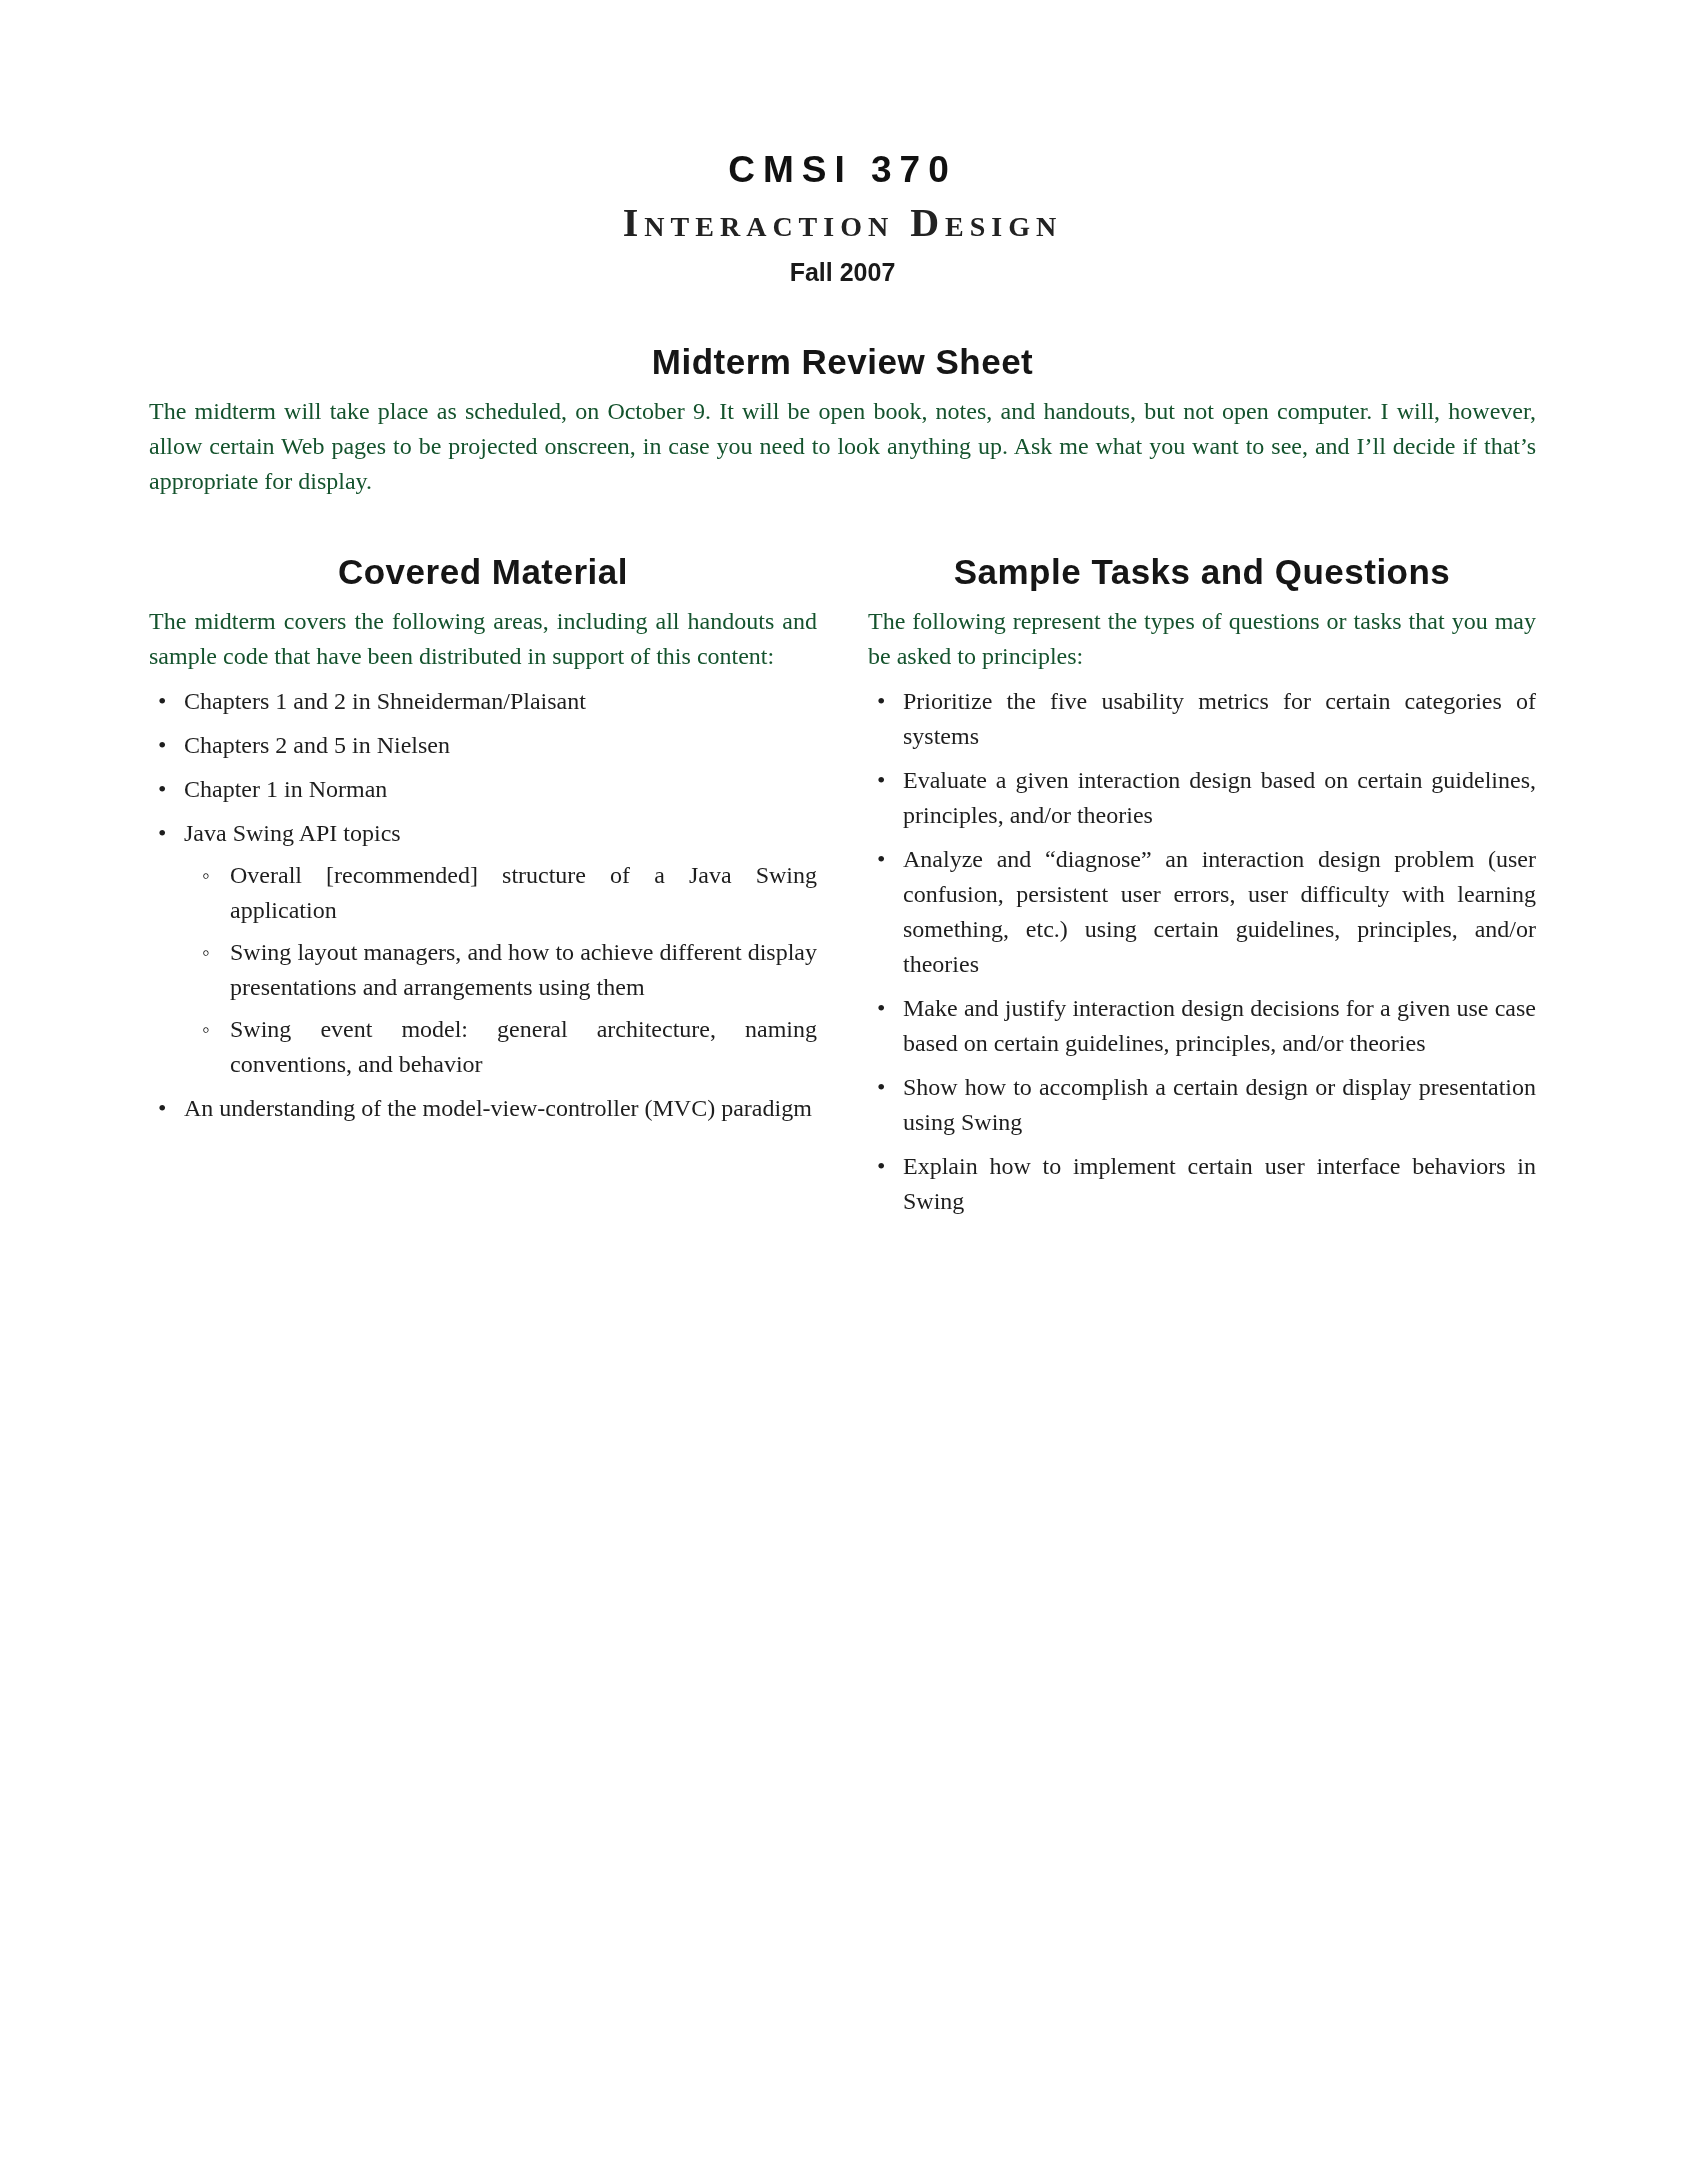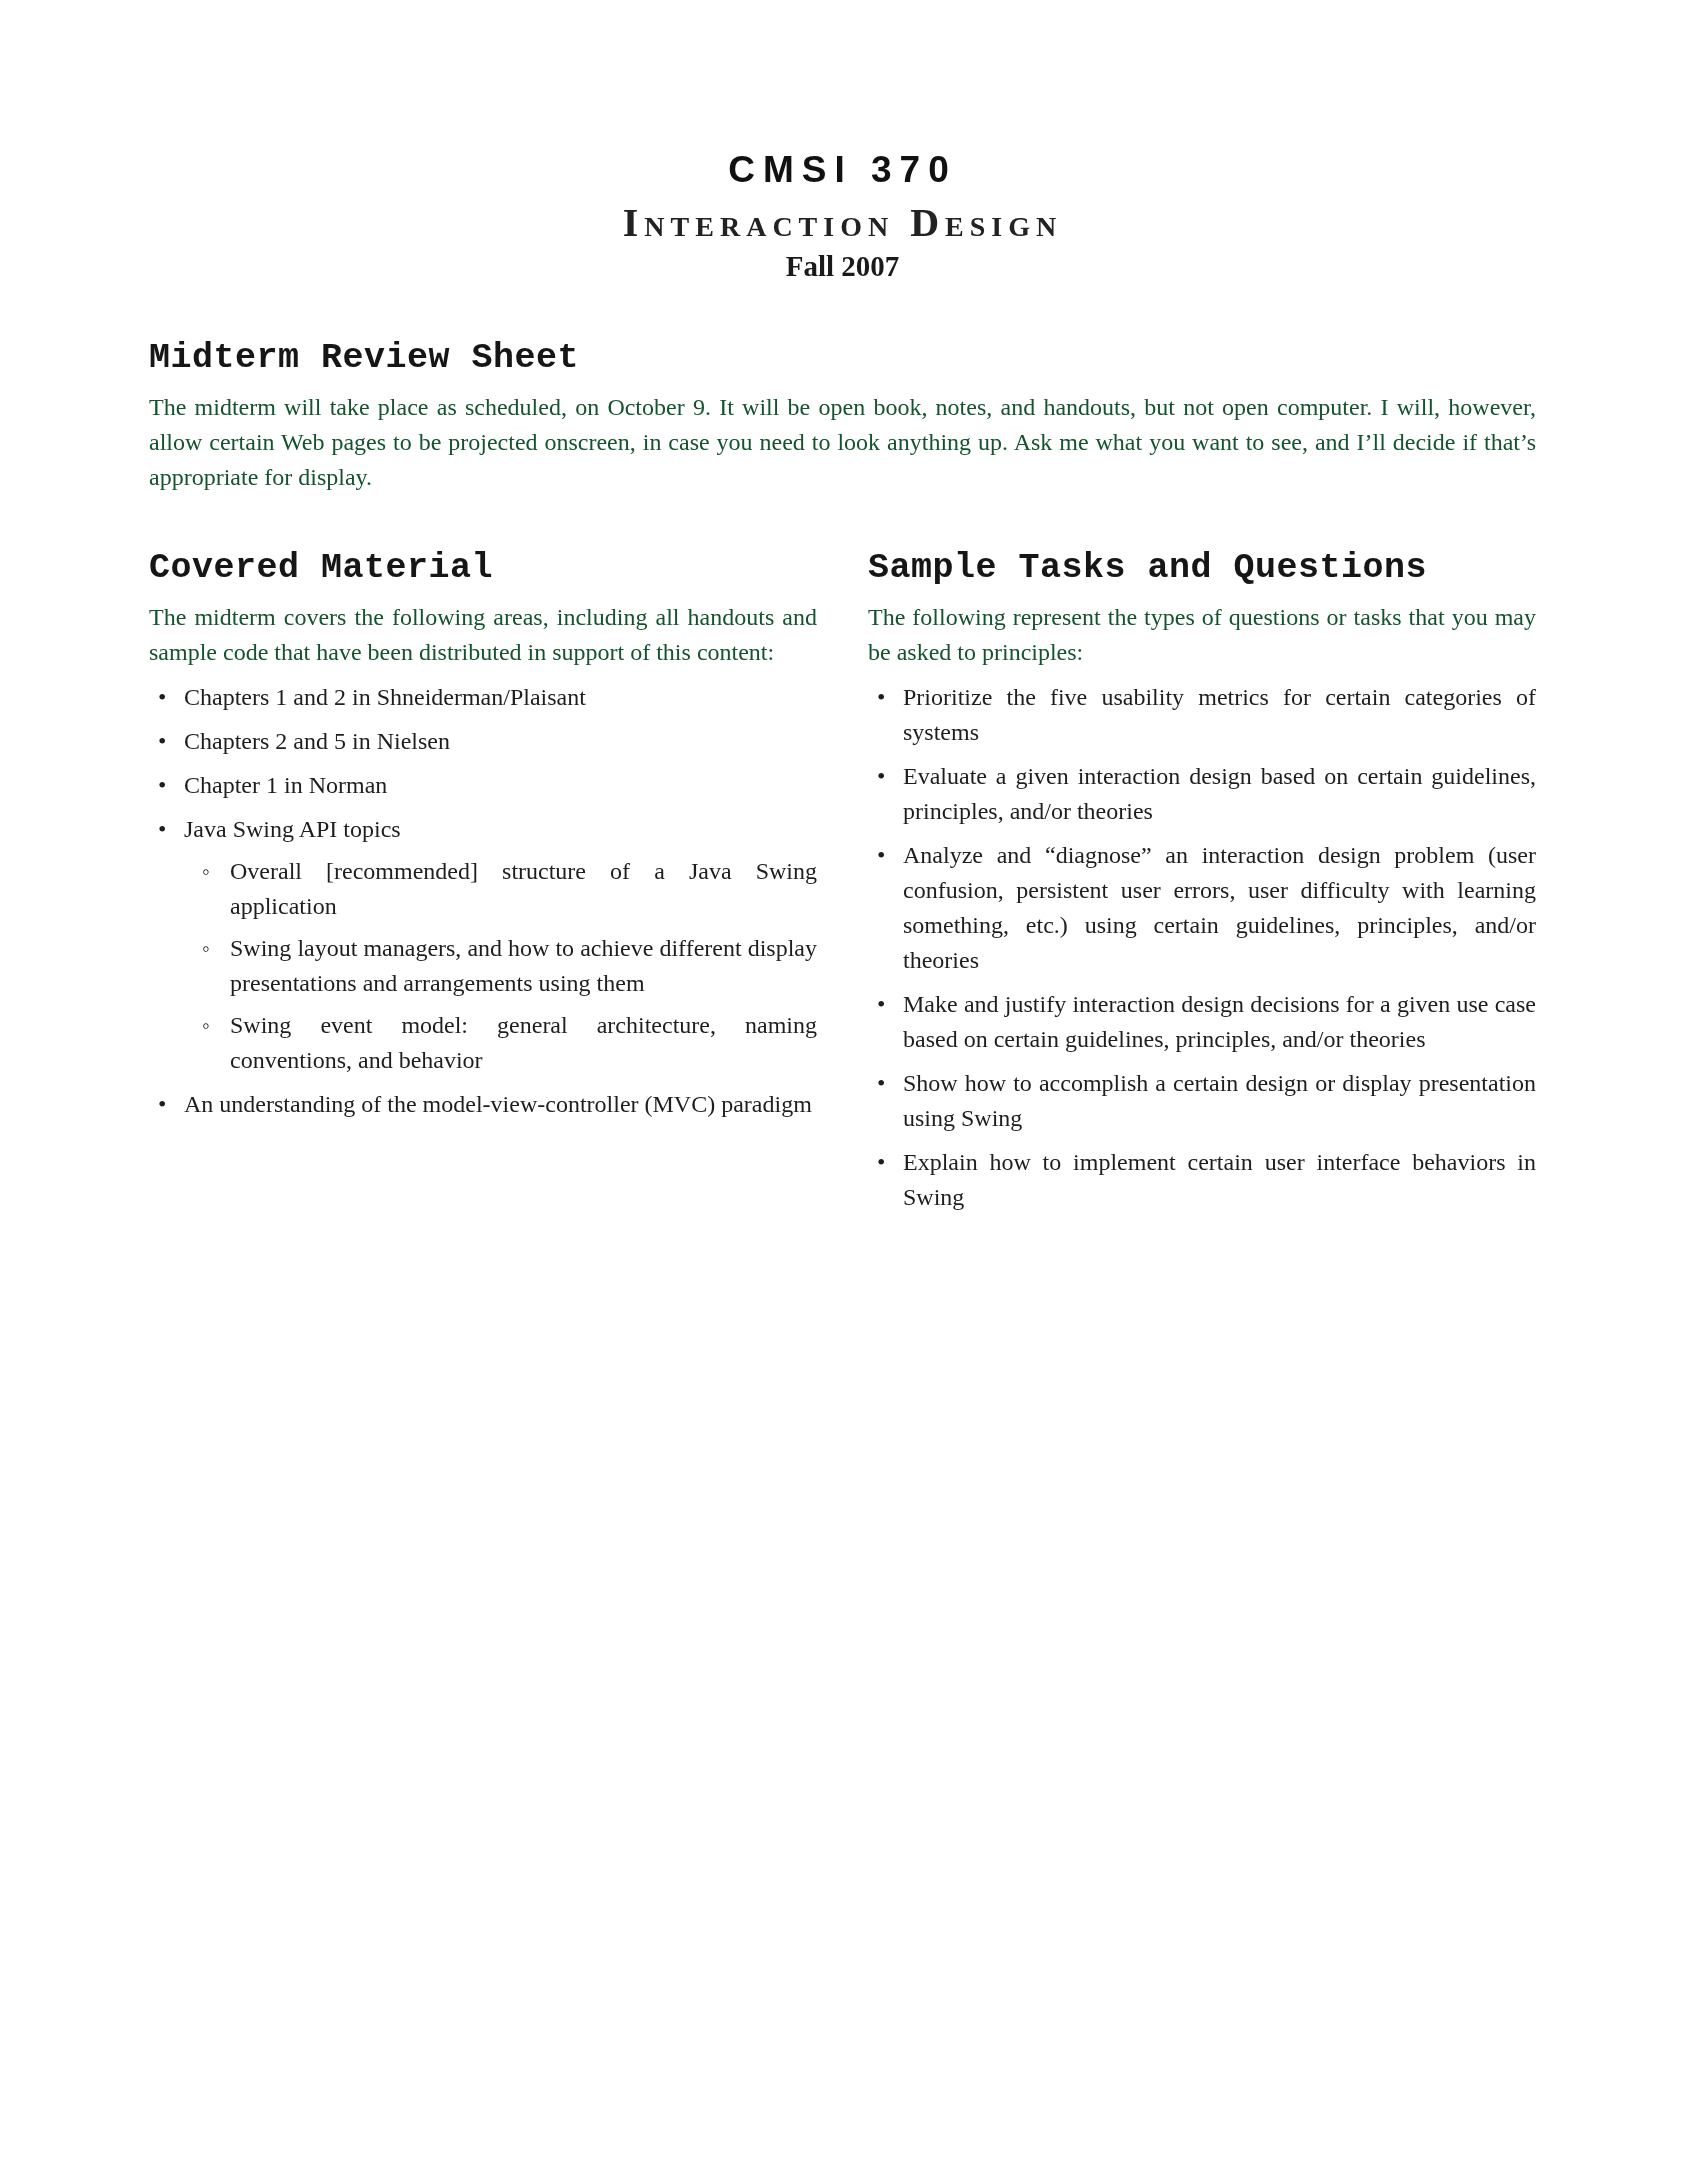--- a/index.html
+++ b/index.html
@@ -29,34 +29,35 @@
   .course-title {
     font-family: "Liberation Serif", serif;
     font-variant: small-caps;
     font-weight: 700;
     font-size: 40px;
     letter-spacing: 6px;
     color: #222222;
     margin-top: 8px;
   }
   .term {
-    font-family: Liberation Serif, serif;
-    font-weight: 700;
-    font-size: 29px;
+    font-family: Liberation Sans, sans-serif;
+    font-weight: 700;
+    font-size: 25px;
     color: #1a1a1a;
-    margin-top: 4px;
+    margin-top: 12px;
   }
   
   .h-sans {
-    font-family: Liberation Mono, monospace;
+    font-family: Liberation Sans, sans-serif;
     font-weight: 700;
     font-size: 35px;
     color: #161616;
     letter-spacing: 0.5px;
     margin: 0 0 12px 0;
+    text-align: center;
   }
   .midterm-section { margin-top: 55px; }
   
   .body-just {
     font-size: 24px;
     line-height: 35px;
     text-align: justify;
     margin: 0;
     color: #14532d;
   }

